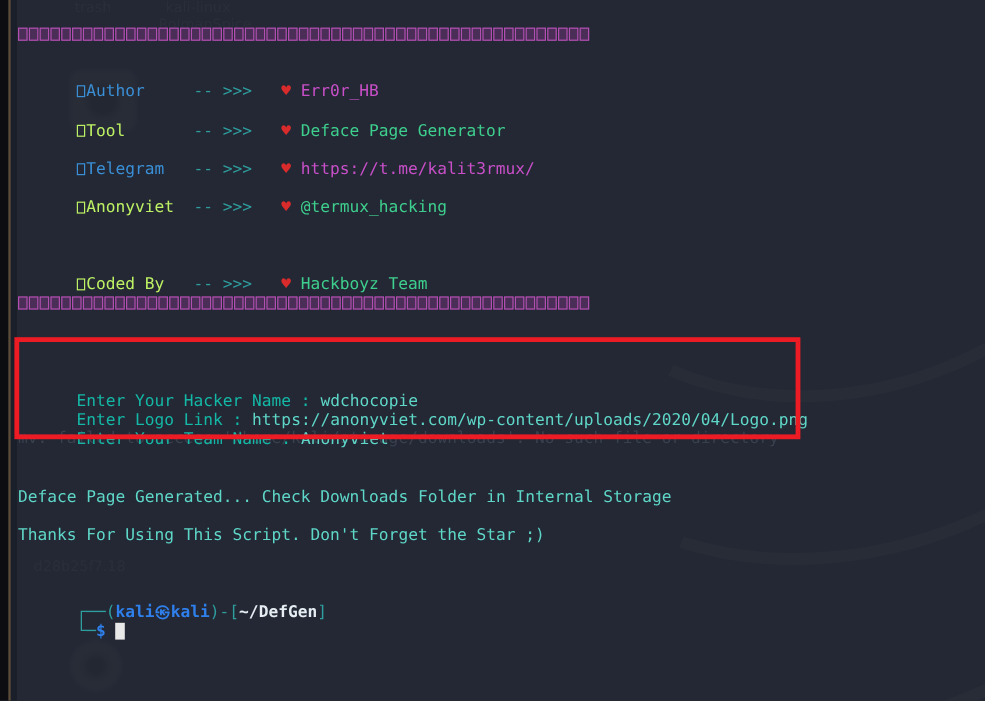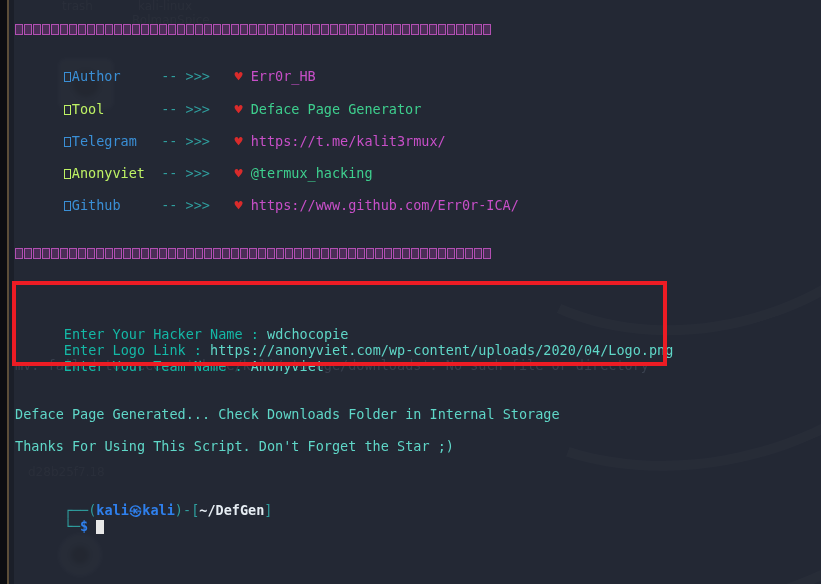--- a/index.html
+++ b/index.html
@@ -171,24 +171,24 @@
     </div>
 
     <div class="line" style="top:117px;">
       <span class="c-blue"><span class="tofu"></span></span><span class="c-blue">Telegram</span><span>   </span><span class="c-teal">-- &gt;&gt;&gt;</span><span>   </span><span class="c-heart">♥</span><span> </span><span class="c-magenta">https://t.me/kalit3rmux/</span>
     </div>
 
     <div class="line" style="top:149px;">
       <span class="c-white"><span class="tofu"></span></span><span class="c-white">Anonyviet</span><span>  </span><span class="c-teal">-- &gt;&gt;&gt;</span><span>   </span><span class="c-heart">♥</span><span> </span><span class="c-green">@termux_hacking</span>
     </div>
 
-    <div class="line" style="top:181px;">
-      <span class="c-blue"><span class="tofu"></span></span><span class="c-blue">Github</span><span>     </span><span class="c-teal">-- &gt;&gt;&gt;</span><span>   </span><span class="c-heart">♥</span><span> </span><span class="c-magenta">https://www.github.com/Err0r-ICA/</span>
-    </div>
-
+
+    <div class="line" style="top:213px;">
+      <span class="c-white"><span class="tofu"></span></span><span class="c-white">Coded By</span><span>   </span><span class="c-teal">-- &gt;&gt;&gt;</span><span>   </span><span class="c-heart">♥</span><span> </span><span class="c-green">Hackboyz Team</span>
+    </div>
 
     <div class="line sep-row c-sep" style="top:245px;" id="sep-bot"><span class="tofu"></span><span class="tofu"></span><span class="tofu"></span><span class="tofu"></span><span class="tofu"></span><span class="tofu"></span><span class="tofu"></span><span class="tofu"></span><span class="tofu"></span><span class="tofu"></span><span class="tofu"></span><span class="tofu"></span><span class="tofu"></span><span class="tofu"></span><span class="tofu"></span><span class="tofu"></span><span class="tofu"></span><span class="tofu"></span><span class="tofu"></span><span class="tofu"></span><span class="tofu"></span><span class="tofu"></span><span class="tofu"></span><span class="tofu"></span><span class="tofu"></span><span class="tofu"></span><span class="tofu"></span><span class="tofu"></span><span class="tofu"></span><span class="tofu"></span><span class="tofu"></span><span class="tofu"></span><span class="tofu"></span><span class="tofu"></span><span class="tofu"></span><span class="tofu"></span><span class="tofu"></span><span class="tofu"></span><span class="tofu"></span><span class="tofu"></span><span class="tofu"></span><span class="tofu"></span><span class="tofu"></span><span class="tofu"></span><span class="tofu"></span><span class="tofu"></span><span class="tofu"></span><span class="tofu"></span><span class="tofu"></span><span class="tofu"></span><span class="tofu"></span><span class="tofu"></span><span class="tofu"></span></div>
 
     <div class="line" style="top:310px;">
       <span class="c-orange">Enter Your Hacker Name :</span><span> </span><span class="c-cyan">wdchocopie</span>
     </div>
     <div class="line" style="top:326px;">
       <span class="c-orange">Enter Logo Link :</span><span> </span><span class="c-cyan">https://anonyviet.com/wp-content/uploads/2020/04/Logo.png</span>
     </div>
     <div class="line c-dim" style="top:357px;">mv: failed to access '/home/kali/storage/downloads': No such file or directory</div>

